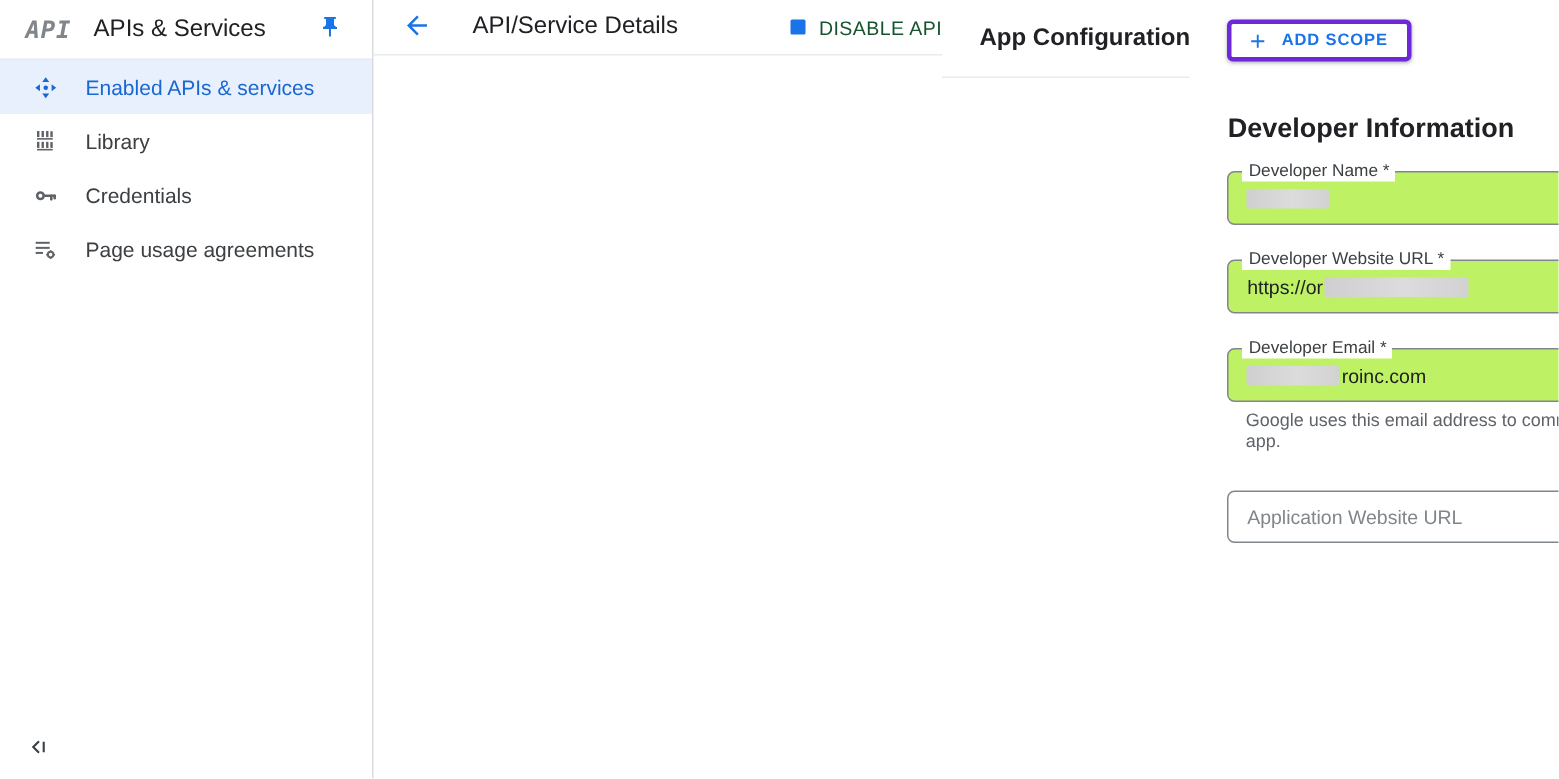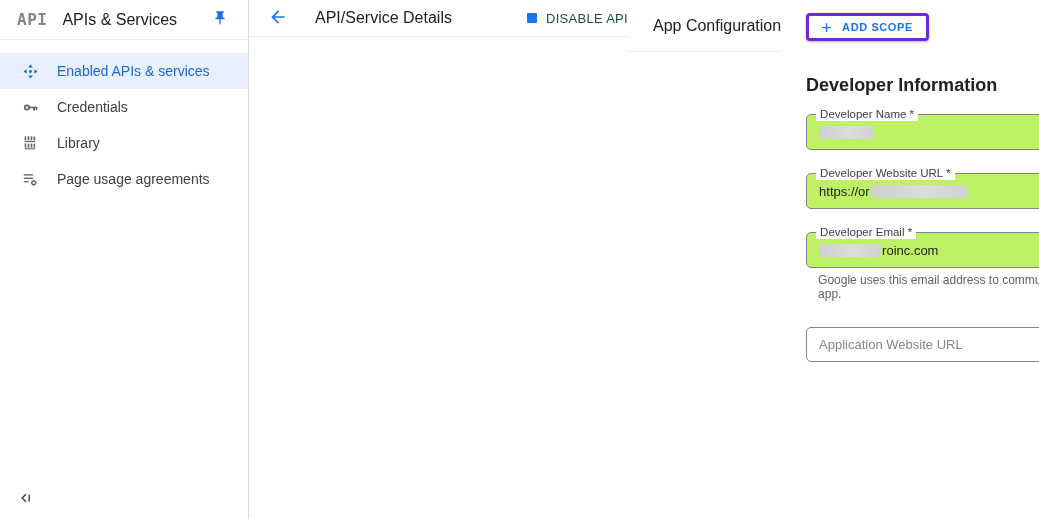--- a/index.html
+++ b/index.html
@@ -6,25 +6,25 @@
   html,body { width:1039px; height:519px; overflow:hidden; background:#fff;
     font-family:"Liberation Sans", sans-serif; color:#202124; }
   .app { display:flex; width:1039px; height:519px; }
 
   
   .sidebar { position:relative; width:249px; min-width:249px; height:100%;
     border-right:1px solid #dadce0; background:#fff; }
   .sidebar-header { height:40px; display:flex; align-items:center;
     padding:0 0 0 17px; border-bottom:1px solid #e8eaed; }
   .logo { font-family:"DejaVu Sans Mono", monospace; font-weight:bold;
-    font-size:16px; color:#80868b; letter-spacing:0.5px; }
+    font-size:16px; color:#80868b; letter-spacing:0.5px;font-style:italic; }
   .sidebar-title { font-size:16px; color:#202124; margin-left:15px; flex:1; }
   .pin-btn { width:24px; height:24px; display:flex; align-items:center;
     justify-content:center; margin-right:16px; cursor:pointer; border:none; background:none; }
-  .nav { margin-top:13px; }
+  .nav { margin-top:0; }
   .nav-item { height:36px; display:flex; align-items:center; cursor:pointer; }
   .nav-icon { width:18px; height:18px; margin-left:21px; display:flex;
     align-items:center; justify-content:center; }
   .nav-label { margin-left:18px; font-size:14px; color:#3c4043; }
   .nav-item.active { background:#e8f0fe; }
   .nav-item.active .nav-label { color:#1967d2; font-weight:400; }
   .collapse-btn { position:absolute; left:19px; bottom:10px; width:20px; height:20px;
     border:none; background:none; cursor:pointer; display:flex; align-items:center; }
 
   
@@ -35,21 +35,21 @@
     display:flex; align-items:center; justify-content:center; }
   .page-title { font-size:16px; font-weight:400; color:#202124; margin-left:25px; }
   .disable-api-btn { display:flex; align-items:center; gap:9px; border:none;
     background:none; cursor:pointer; margin-left:75px;
     color:#14532d; font-size:13px; font-weight:500; letter-spacing:0.3px;
     font-family:"Liberation Sans", sans-serif; }
   .stop-square { width:10px; height:10px; background:#1a73e8; border-radius:1px; }
 
   .section-bar { height:52px; min-height:52px; display:flex; align-items:center;
     padding-left:25px; border-bottom:1px solid #e8eaed; }
-  .section-title { font-size:16px; font-weight:400; color:#202124; }
+  .section-title { font-size:16px; font-weight:700; color:#202124; }
 
   .content { flex:1; padding:13px 0 0 25px; overflow:hidden; }
   .add-scope-btn { display:inline-flex; align-items:center; gap:8px; height:28px;
     padding:0 13px 0 10px; background:#fff; border:3px solid #6d28d9; border-radius:4px;
     box-shadow:0 1px 2px rgba(60,64,67,0.3), 0 1px 3px 1px rgba(60,64,67,0.08);
     color:#1a73e8; font-size:11px; font-weight:700; letter-spacing:0.6px;
     cursor:pointer; font-family:"Liberation Sans", sans-serif; }
   .dev-info-heading { font-size:18px; font-weight:600; color:#202124;
     margin:34px 0 18px 0; }
 
@@ -107,48 +107,48 @@
             <path d="M12 21.8l-3.3-4.3h6.6z"></path>
             <path d="M2.2 12l4.3-3.3v6.6z"></path>
             <path d="M21.8 12l-4.3 3.3V8.7z"></path>
           </svg>
         </span>
         <span class="nav-label">Enabled APIs &amp; services</span>
       </div>
 
       <div class="nav-item">
         <span class="nav-icon">
-          <svg width="17" height="17" viewBox="0 0 24 24" fill="none" stroke="#5f6368" stroke-width="2.4" stroke-linecap="round">
-            <circle cx="7" cy="12" r="3.1"></circle>
-            <path d="M10.4 12h10"></path>
-            <path d="M17.2 12v3.4"></path>
-            <path d="M20.4 12v2.4"></path>
-          </svg>
-        </span>
-        <span class="nav-label">Credentials</span>
-      </div>
-
-      <div class="nav-item">
-        <span class="nav-icon">
           <svg width="16" height="16" viewBox="0 0 18 18" fill="#5f6368">
             <rect x="3" y="1.5" width="1.8" height="4.6"></rect>
               <rect x="6.4" y="1.5" width="1.8" height="4.6"></rect>
               <rect x="9.8" y="1.5" width="1.8" height="4.6"></rect>
               <rect x="13" y="1.7" width="1.8" height="4.4"></rect>
             <rect x="3" y="6.8" width="11.8" height="1.2"></rect>
             <rect x="3" y="9.6" width="1.8" height="4.6"></rect>
               <rect x="6.4" y="9.6" width="1.8" height="4.6"></rect>
               <rect x="9.8" y="9.6" width="1.8" height="4.6"></rect>
               <rect x="13" y="9.8" width="1.8" height="4.4"></rect>
             <rect x="3" y="14.9" width="11.8" height="1.2"></rect>
           </svg>
         </span>
         <span class="nav-label">Library</span>
       </div>
 
+      <div class="nav-item">
+        <span class="nav-icon">
+          <svg width="17" height="17" viewBox="0 0 24 24" fill="none" stroke="#5f6368" stroke-width="2.4" stroke-linecap="round">
+            <circle cx="7" cy="12" r="3.1"></circle>
+            <path d="M10.4 12h10"></path>
+            <path d="M17.2 12v3.4"></path>
+            <path d="M20.4 12v2.4"></path>
+          </svg>
+        </span>
+        <span class="nav-label">Credentials</span>
+      </div>
+
 
       <div class="nav-item">
         <span class="nav-icon">
           <svg width="16" height="16" viewBox="0 0 18 18" fill="#5f6368">
             <rect x="2" y="3.6" width="10.5" height="1.5"></rect>
             <rect x="2" y="7.4" width="10.5" height="1.5"></rect>
             <rect x="2" y="11.2" width="5.5" height="1.5"></rect>
             <circle cx="13.2" cy="13.2" r="2.1" fill="none" stroke="#5f6368" stroke-width="1.5"></circle>
             <rect x="12.6" y="9.9" width="1.3" height="1.4"></rect>
             <rect x="12.6" y="15.1" width="1.3" height="1.4"></rect>

